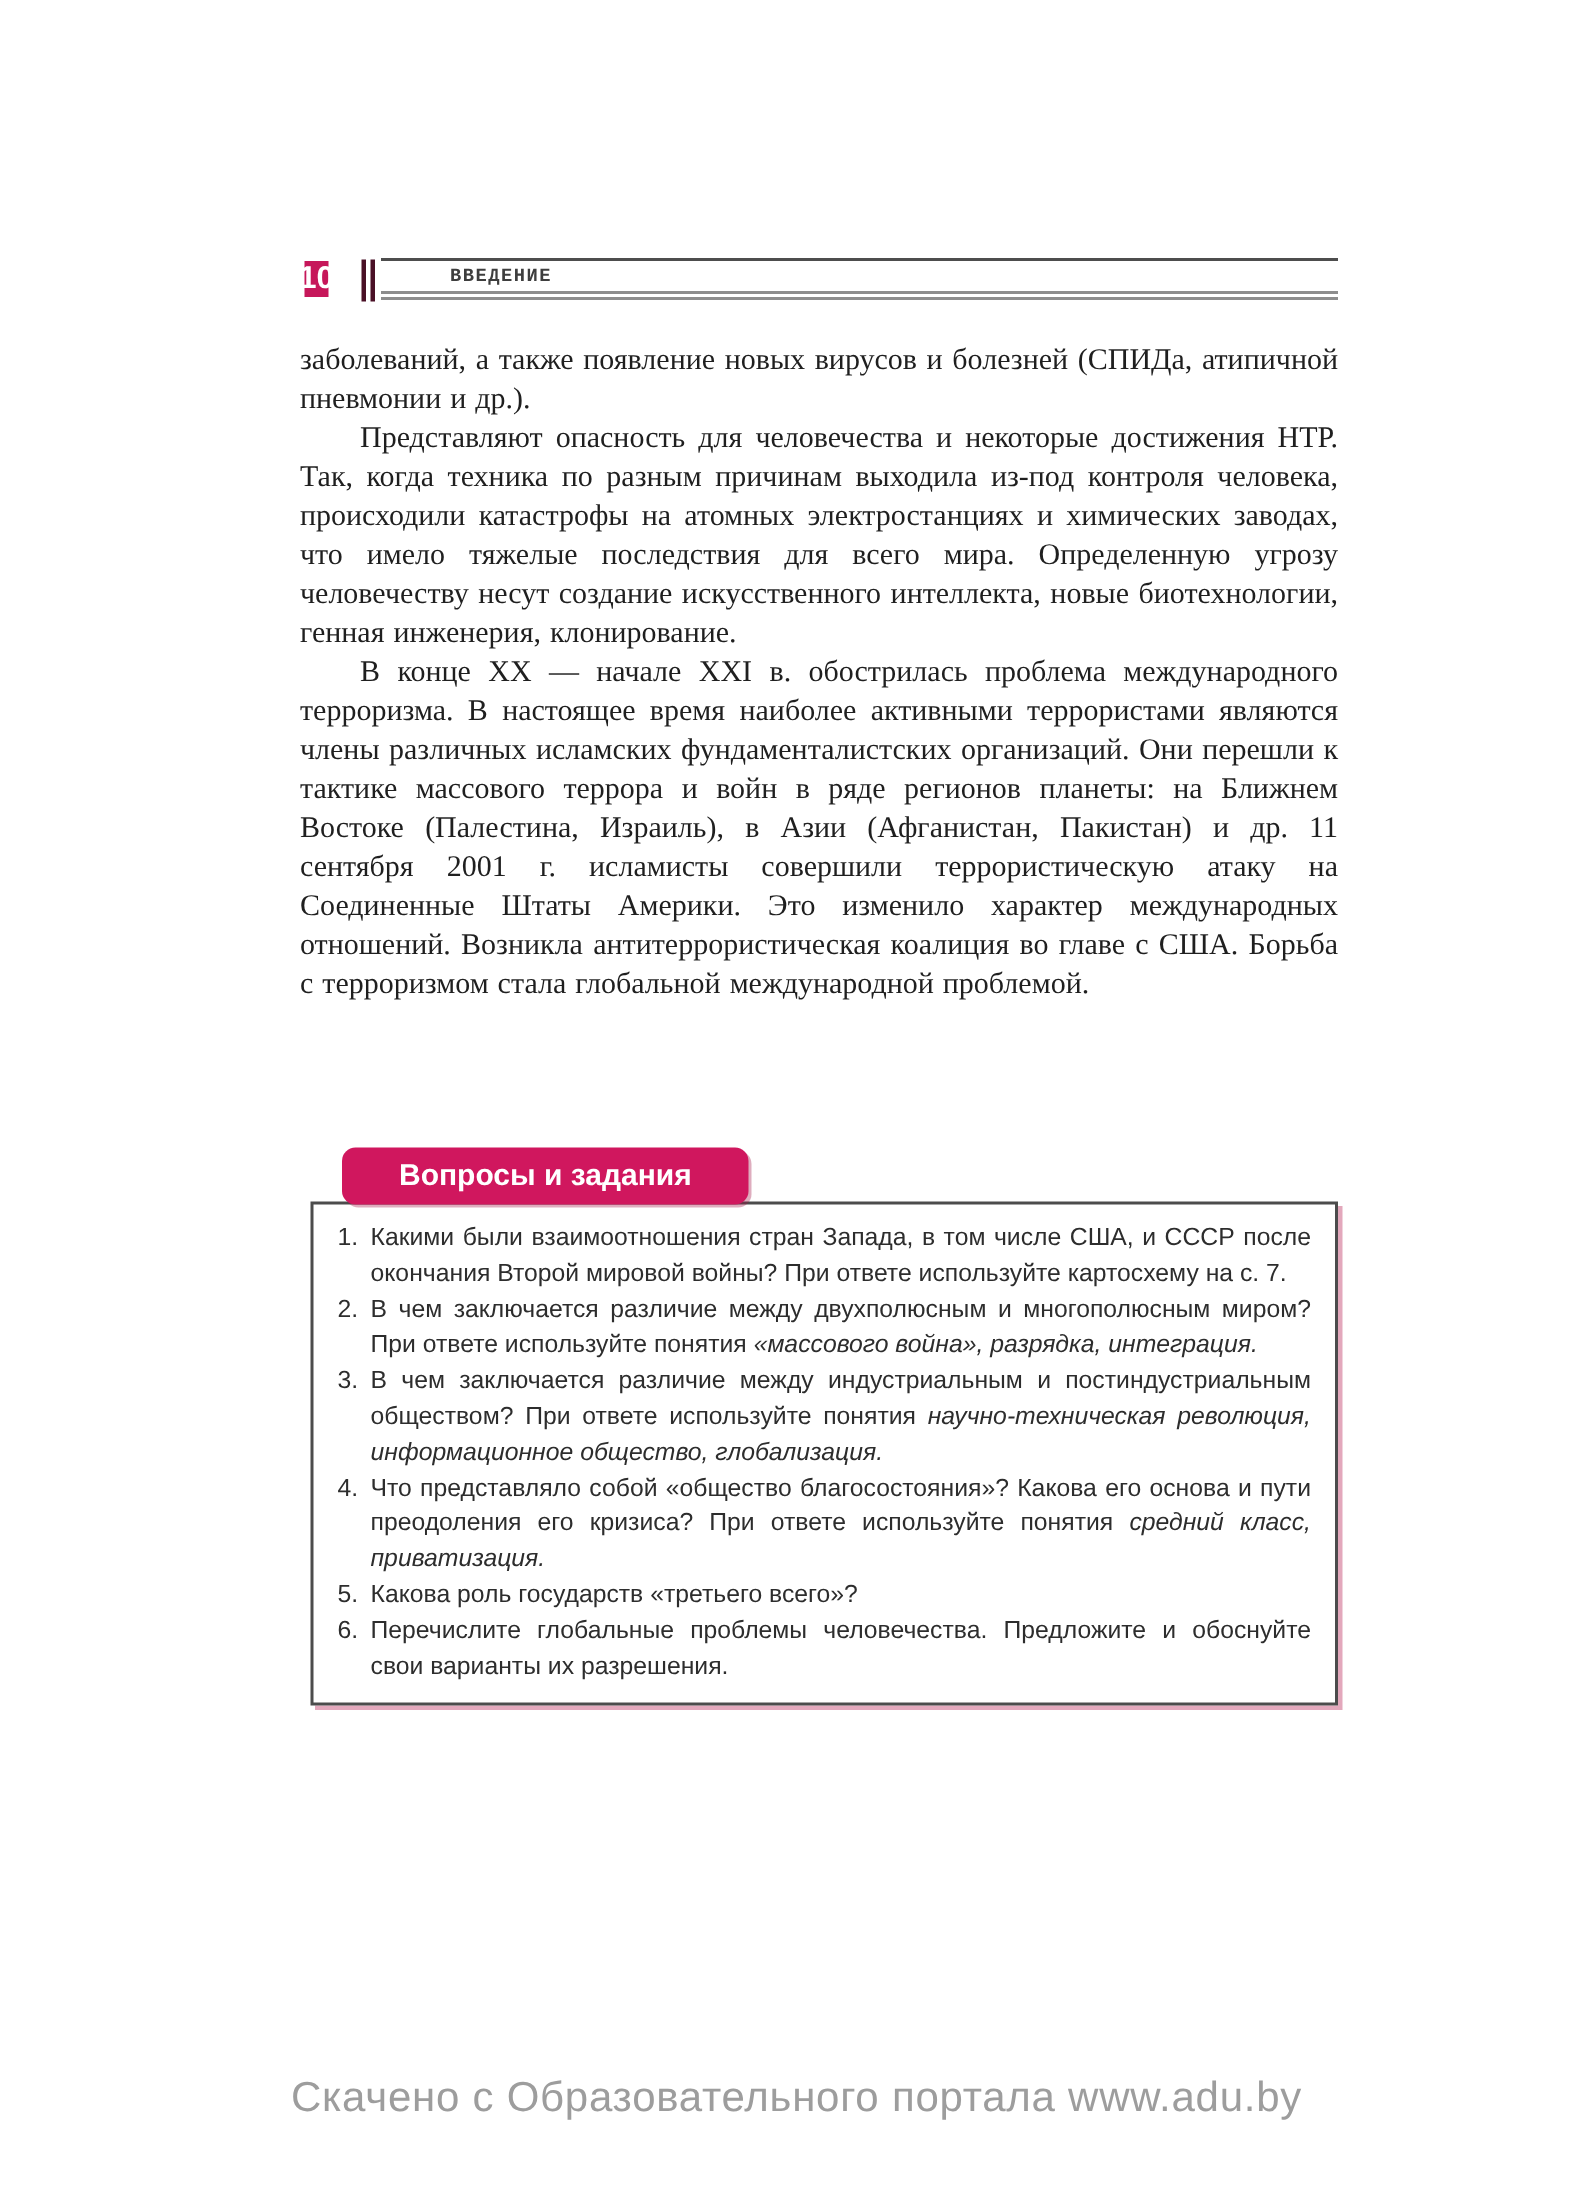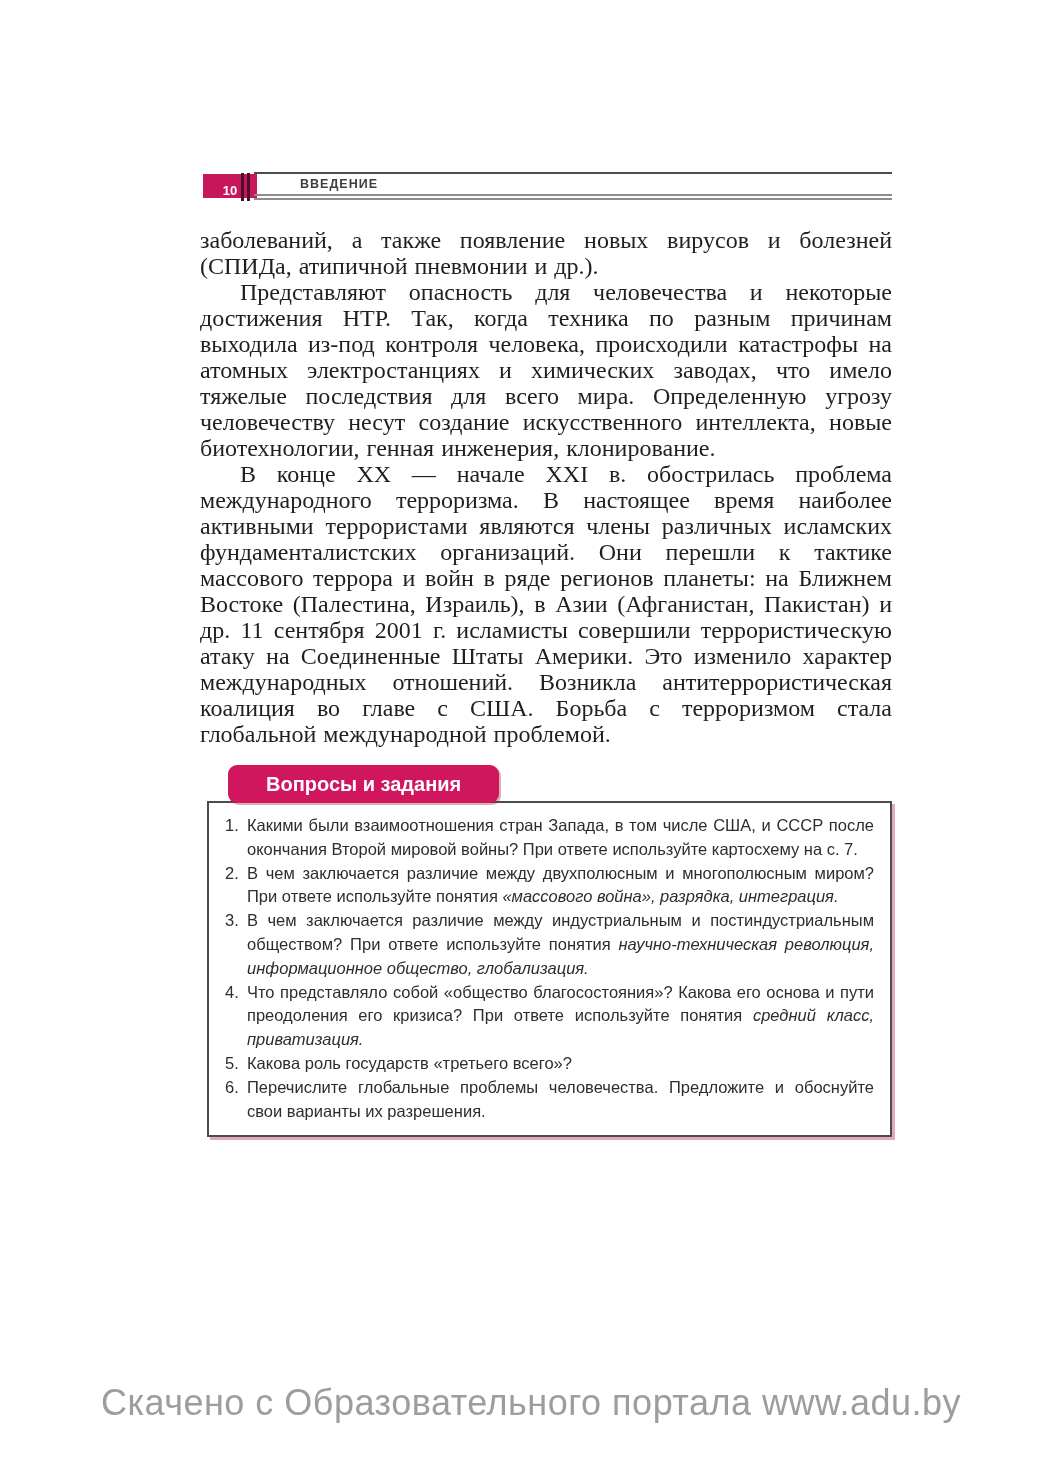--- a/index.html
+++ b/index.html
@@ -8,55 +8,55 @@
     width:1062px; height:1460px;
     background:#ffffff;
     overflow:hidden;
     font-family:"Liberation Serif", serif;
     color:#222;
   }
 
   
   .pagenum-box {
     position:absolute; left:203px; top:174px;
-    width:54px; height:24px;
+    width:16px; height:24px;
     background:#c6175a;
     color:#fff;
     font-family:"Liberation Sans", sans-serif;
-    font-weight:bold; font-size:13px;
-    display:flex; align-items:flex-end; justify-content:center;
+    font-weight:bold; font-size:21px;
+    display:flex; align-items:flex-start; justify-content:center;
   }
   .header-bars { position:absolute; left:241px; top:173px; width:11px; height:28px; }
   .header-bars .bar {
     position:absolute; top:0; width:3px; height:28px; background:#4a1026;
   }
   .header-bars .bar.b1 { left:0; }
   .header-bars .bar.b2 { left:6px; }
 
   .header-band { position:absolute; left:254px; top:172px; width:638px; }
   .band-topline { height:0; border-top:2px solid #4d4d4d; }
   .band-label {
     margin-top:3px;
     padding-left:46px;
-    font-family:Liberation Sans, sans-serif;
+    font-family:Liberation Mono, monospace;
     font-size:12.5px; font-weight:bold;
     letter-spacing:1px;
     color:#3e3e3e;
   }
   .band-doubleline {
     margin-top:3px;
     height:2px;
     border-top:2px solid #8d8d8d;
     border-bottom:2px solid #8d8d8d;
   }
 
   
   .body-text {
     position:absolute; left:200px; top:227px; width:692px;
-    font-size:24px; line-height:26px;
+    font-size:20px; line-height:26px;
     text-align:justify;
     color:#1f1f1f;
     word-spacing:1px;
   }
   .body-text p { margin:0; }
   .body-text p.indent { text-indent:40px; }
 
   
   .q-tab {
     position:absolute; left:228px; top:765px;
@@ -94,21 +94,21 @@
     box-sizing:border-box;
   }
   .q-text { flex:1; text-align:justify; }
   .q-text .it { font-style:italic; }
 
   
   .footer {
     position:absolute; left:0; top:1382px; width:100%;
     text-align:center;
     font-family:"Liberation Sans", sans-serif;
-    font-size:36px;
+    font-size:28px;
     color:#9d9d9d;
     letter-spacing:0.5px;
   }
 </style>
 </head>
 <body>
 
 <div class="page">
 
   <div class="pagenum-box">

